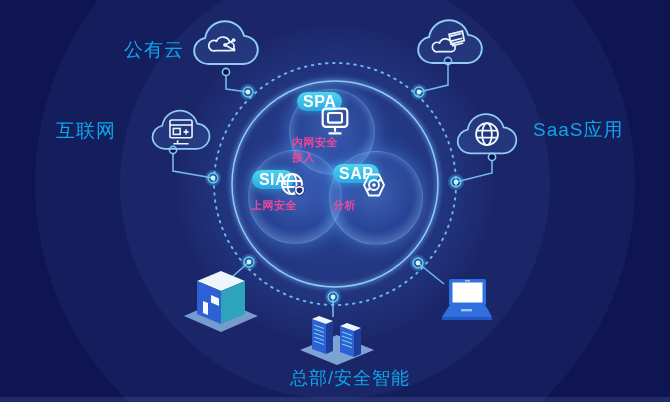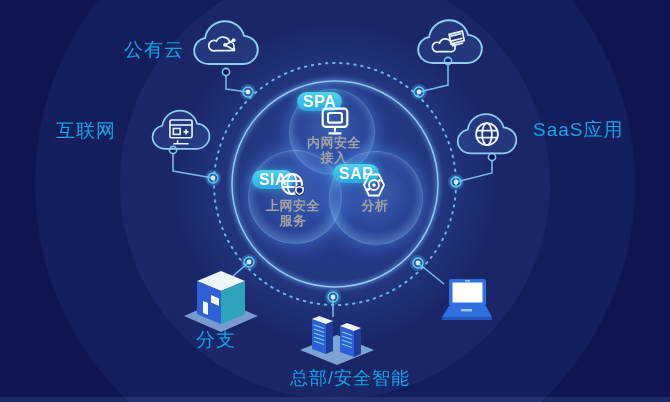--- a/index.html
+++ b/index.html
@@ -29,22 +29,22 @@
     box-shadow:0 0 18px rgba(90,160,255,0.50), inset 0 0 14px rgba(140,200,255,0.32);
     border:1px solid rgba(170,220,255,0.28);
   }
   .svc-badge{
     position:absolute;min-width:30px;padding:2px 6px;height:15px;line-height:15px;
     background:linear-gradient(180deg,#4fd4ef,#2aa9e2);
     border-radius:10px;color:#ffffff;font-size:16px;font-weight:bold;
     text-align:center;letter-spacing:0.5px;box-shadow:0 0 8px rgba(60,200,235,0.6);
   }
   .svc-text{
-    position:absolute;width:84px;color:#a3a3a3;font-size:13px;line-height:15px;
-    font-weight:600;text-align:center;letter-spacing:0.5px;
+    position:absolute;width:84px;color:#ec4899;font-size:11px;line-height:15px;
+    font-weight:600;letter-spacing:0.5px;
   }
   .svc-icon{position:absolute;}
   .node-icon{position:absolute;}
 </style>
 </head>
 <body>
 
 <div class="canvas">
 
   <div class="bg-ring r1"></div>
@@ -167,21 +167,20 @@
   <div class="node-label" style="left:533px;top:117px;width:100px;">SaaS应用</div>
 
   <svg class="node-icon" style="left:180px;top:264px;" width="82" height="74" viewBox="0 0 82 74">
     <polygon points="4,52 41,36 78,52 41,68" fill="rgba(150,195,240,0.75)"></polygon>
     <polygon points="17,17 41,7 65,17 41,27" fill="#eef6fd"></polygon>
     <polygon points="17,17 41,27 41,60 17,50" fill="#2e5fd4"></polygon>
     <polygon points="41,27 65,17 65,50 41,60" fill="#2da4bc"></polygon>
     <polygon points="23,37 28,39 28,51 23,49" fill="#f4faff"></polygon>
     <polygon points="31,31 39,34.5 39,42 31,38.5" fill="#f4faff"></polygon>
   </svg>
-  <div class="node-label" style="left:185px;top:327px;width:62px;text-align:center;">分支</div>
 
   <svg class="node-icon" style="left:296px;top:308px;" width="82" height="60" viewBox="0 0 82 60">
     <polygon points="4,42 41,27 78,42 41,57" fill="rgba(150,195,240,0.8)"></polygon>
 
     <polygon points="16,11 30,16 30,46 16,41" fill="#2e5fd4"></polygon>
     <polygon points="30,16 37,13 37,43 30,46" fill="#1e3d9a"></polygon>
     <polygon points="16,11 23,8 37,13 30,16" fill="#eef6fd"></polygon>
     <g stroke="#6fd2ea" stroke-width="1.1">
       <path d="M18,17 l10,3.6 M18,21 l10,3.6 M18,25 l10,3.6 M18,29 l10,3.6 M18,33 l10,3.6"></path>
     </g>
@@ -226,21 +225,20 @@
     <g stroke="#ffffff" stroke-width="1.8" fill="none">
       <circle cx="13" cy="13" r="10"></circle>
       <ellipse cx="13" cy="13" rx="4.5" ry="10"></ellipse>
       <path d="M3.6,10 h18.8 M3.6,16 h12"></path>
     </g>
     <circle cx="20.5" cy="19.5" r="5.2" fill="#1b2f7e"></circle>
     <path d="M20.5,15.6 l3.6,1.4 v2.6 c0,2 -1.8,3.2 -3.6,3.8 c-1.8,-0.6 -3.6,-1.8 -3.6,-3.8 v-2.6 z" fill="none" stroke="#ffffff" stroke-width="1.5"></path>
   </svg>
   <div class="svc-text" style="left:251px;top:198px;">
     <div>上网安全</div>
-    <div>服务</div>
   </div>
 
   <div class="svc-badge" style="left:333px;top:164px;">SAP</div>
   <svg class="svc-icon" style="left:360px;top:171px;" width="28" height="28" viewBox="0 0 28 28">
     <g stroke="#ffffff" stroke-width="1.8" fill="none">
       <path d="M9,3.5 L19,3.5 L24,14 L19,24.5 L9,24.5 L4,14 Z" stroke-linejoin="round"></path>
       <circle cx="14" cy="14" r="5"></circle>
     </g>
     <circle cx="14" cy="14" r="1.8" fill="#ffffff"></circle>
     <circle cx="19.5" cy="9.5" r="1.4" fill="#ffffff"></circle>

